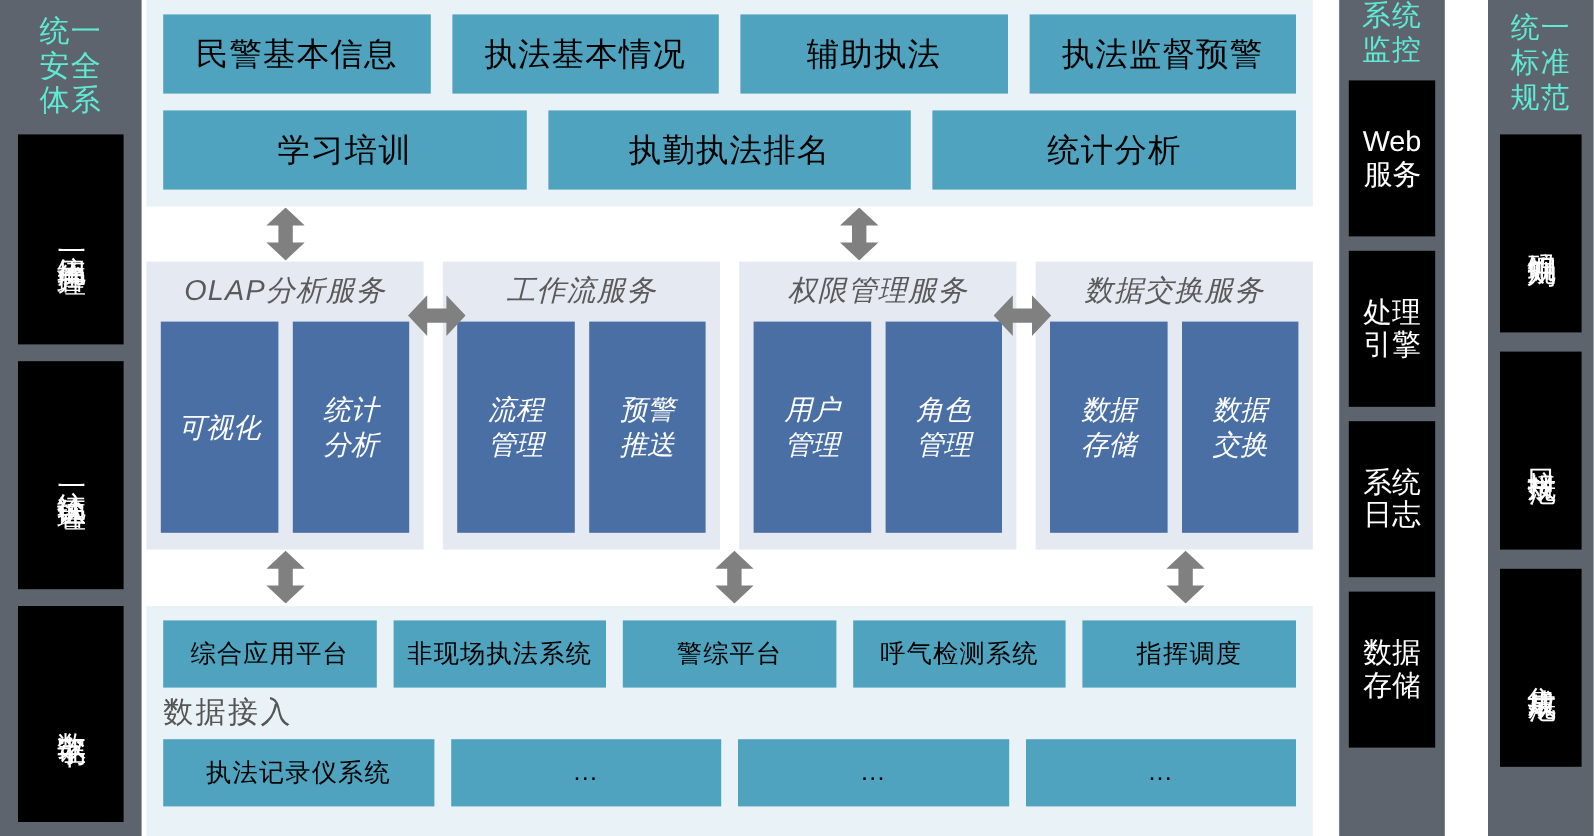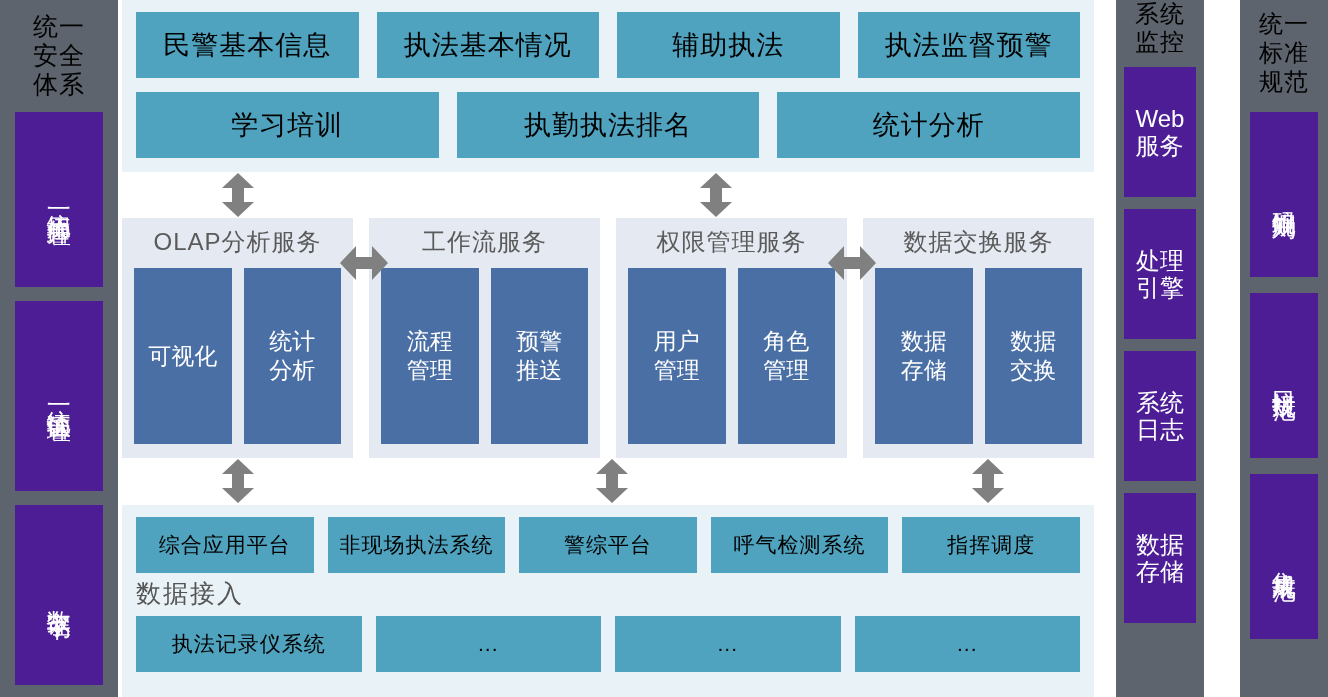--- a/index.html
+++ b/index.html
@@ -12,31 +12,31 @@
   .page{position:relative;width:1328px;height:697px;background:#ffffff;}
 
   
   .pillar{
     position:absolute;top:0;height:697px;
     background:#5d646e;
     display:flex;flex-direction:column;align-items:center;
     box-sizing:border-box;
   }
   .pillar-title{
-    color:#000000;
+    color:#5eead4;
     text-align:center;
     line-height:1.15;
     letter-spacing:1px;
     white-space:pre-line;
   }
   .pillar-box{
-    background:#4c1d95;
+    background:#000000;
     color:#ffffff;
     display:flex;align-items:center;justify-content:center;
-    text-align:left;
+    text-align:right;
     line-height:1.15;
     box-sizing:border-box;
     white-space:pre-line;
   }
 
   
   #left-pillar{left:0;width:118px;padding-top:12px;}
   #left-pillar .pillar-title{font-size:25px;width:96px;}
   #left-pillar .pillar-box{
     width:88px;font-size:24px;margin-top:14px;
@@ -79,20 +79,21 @@
     font-size:27px;letter-spacing:1px;
   }
 
   
   #svc-band{position:absolute;left:0;top:218px;width:972px;height:240px;
             display:flex;gap:16px;}
   .svc-panel{
     flex:1;background:#e4e9f2;box-sizing:border-box;
     display:flex;flex-direction:column;align-items:center;
     padding:8px 12px 14px 12px;
+    font-style:italic;
   }
   .svc-title{
     font-size:24px;color:#5a5a5a;letter-spacing:1px;
     margin-bottom:10px;white-space:nowrap;
   }
   .svc-inner-row{display:flex;gap:12px;width:100%;flex:1;}
   .svc-box{
     flex:1;background:#4a6fa5;color:#ffffff;
     display:flex;align-items:center;justify-content:center;
     text-align:center;font-size:23px;line-height:1.25;

